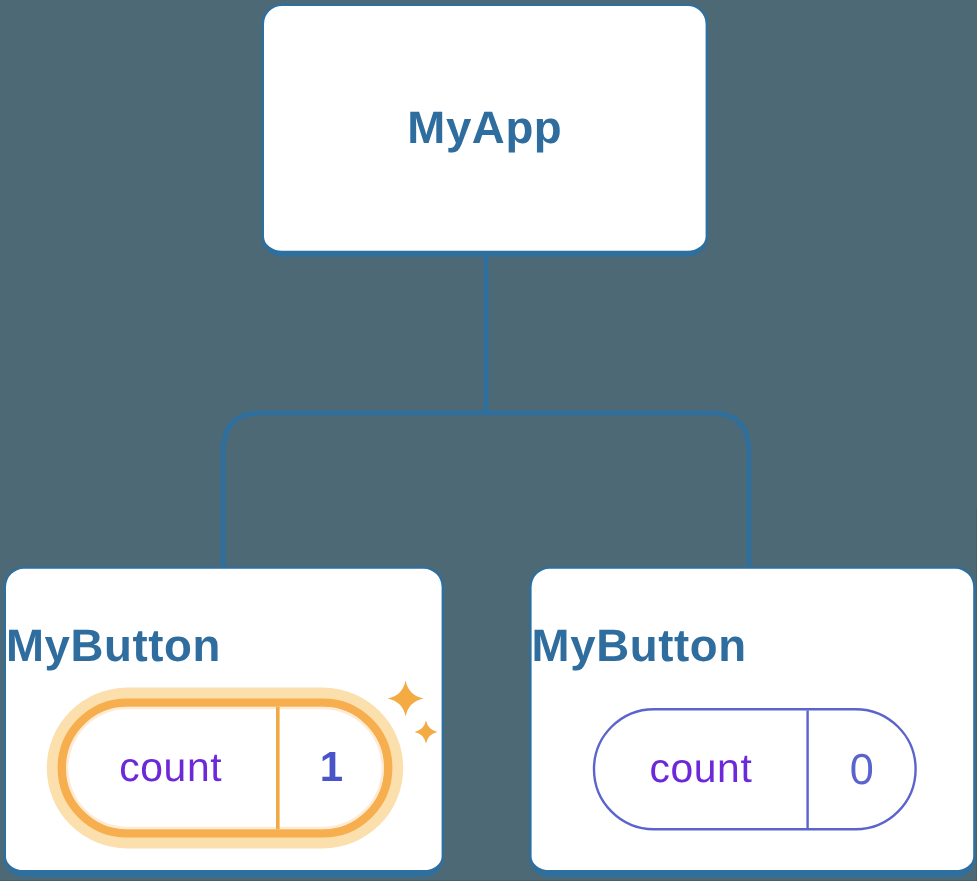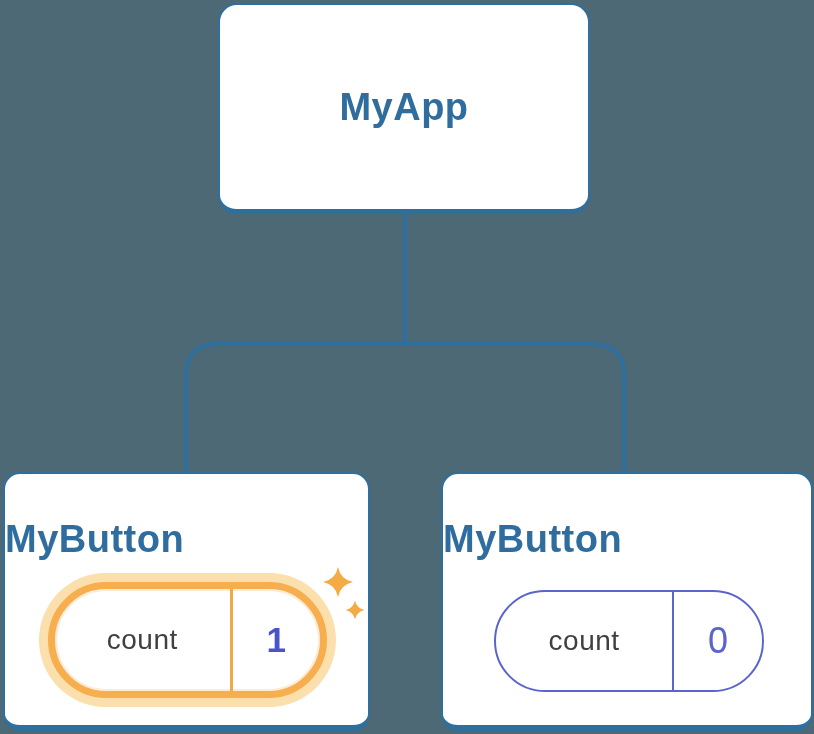--- a/index.html
+++ b/index.html
@@ -29,21 +29,20 @@
     border: 2px solid #2e6f9e;
     border-bottom-width: 5px;
     border-radius: 17px;
   }
   .card-root {
     left: 218px; top: 3px;
     width: 372px; height: 211px;
     display: flex;
     align-items: center;
     justify-content: center;
-    border-radius: 19px;
   }
   .card-child-left {
     left: 3px; top: 472px;
     width: 367px; height: 259px;
     border-bottom-width: 6px;
   }
   .card-child-right {
     left: 441px; top: 472px;
     width: 372px; height: 259px;
     border-bottom-width: 6px;
@@ -88,22 +87,22 @@
     display: flex;
     align-items: center;
     justify-content: center;
   }
   .pill-label-section { flex: 0 0 67%; }
   .pill-value-section { flex: 1 1 auto; }
   .pill-highlighted .pill-label-section { border-right: 3px solid #f0a945; }
   .pill-plain .pill-label-section { border-right: 2px solid #5b64cd; }
 
   .state-label {
-    color: #404040;
-    font-size: 28px;
+    color: #6d28d9;
+    font-size: 34px;
     letter-spacing: 0.5px;
   }
   .state-value { color: #5b64cd; }
   .value-bold {
     color: #4a54c9;
     font-size: 35px;
     font-weight: bold;
   }
   .value-regular { font-size: 36px; }
 

